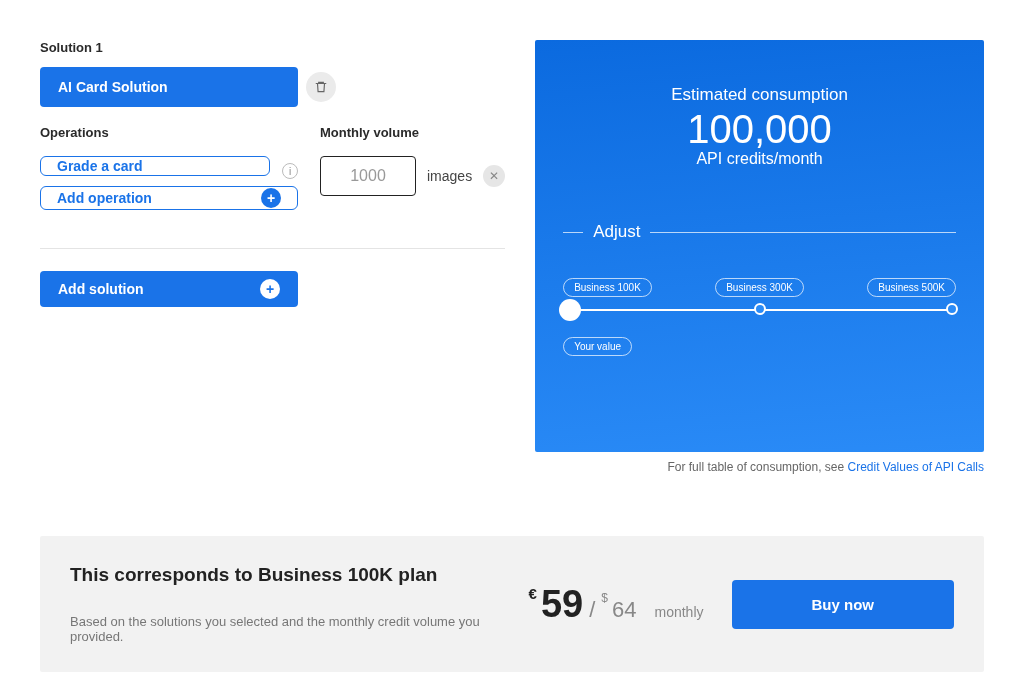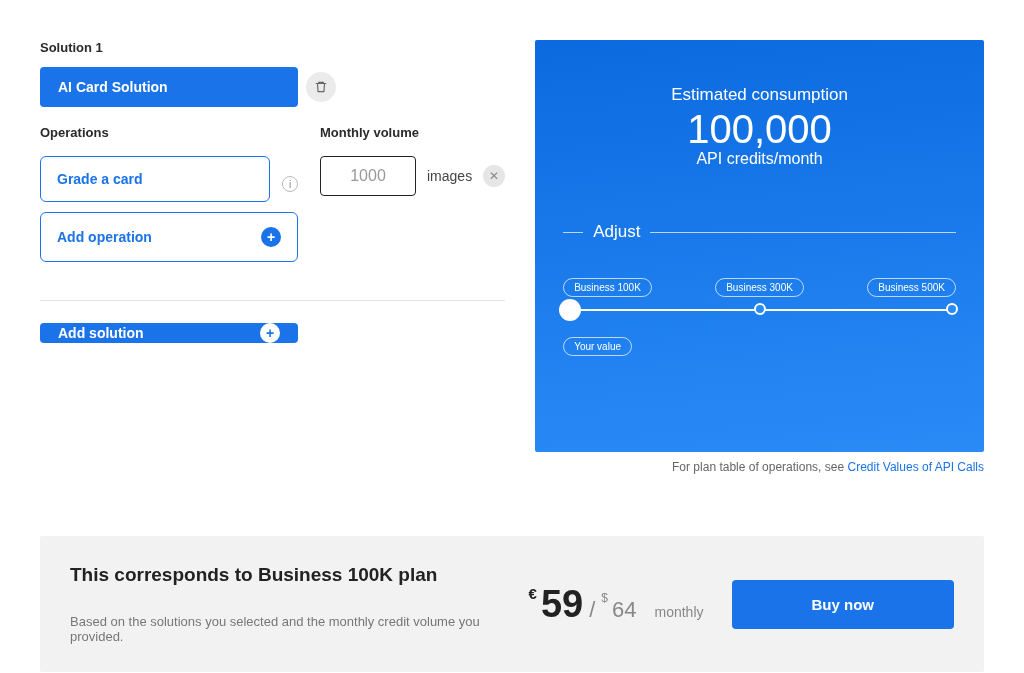--- a/index.html
+++ b/index.html
@@ -68,21 +68,21 @@
 .small-label {
   font-size: 13px;
   font-weight: 600;
   color: #2a2a2a;
   margin-bottom: 16px;
   display: block;
 }
 .op-box {
   border: 1px solid #1a73e8;
   border-radius: 6px;
-  padding: 14px 16px;
+  padding: 1px 16px;
   font-size: 14px;
   color: #1a73e8;
   font-weight: 600;
   margin-bottom: 10px;
   display: flex;
   align-items: center;
   justify-content: space-between;
 }
 .info-icn {
   width: 16px;
@@ -152,21 +152,21 @@
 .op-row { display:flex; align-items:center; gap:6px; }
 .divider {
   border: none;
   border-top: 1px solid #e4e4e4;
   margin: 28px 0 22px 0;
 }
 .add-sol-btn {
   background: #1a73e8;
   color: #fff;
   border-radius: 4px;
-  padding: 0 18px;
+  padding: 8px 18px;
   font-size: 14px;
   font-weight: 600;
   display: flex;
   align-items: center;
   justify-content: space-between;
   width: 258px;
   cursor: pointer;
 }
 .consumption-card {
   background: linear-gradient(175deg, #0b6adf 0%, #2a8bf7 100%);
@@ -349,21 +349,21 @@
           <div class="slider-track">
             <div class="slider-knob-lg"></div>
             <div class="slider-knob-sm" style="left:calc(50% - 6px)"></div>
             <div class="slider-knob-sm" style="right:-2px"></div>
           </div>
           <span class="your-value-badge">Your value</span>
         </div>
       </div>
 
       <div class="card-footer-text">
-        <span>For plan table of operations, see </span><a class="link-blue">Credit Values of API Calls</a>
+        <span>For full table of consumption, see </span><a class="link-blue">Credit Values of API Calls</a>
       </div>
     </div>
   </div>
 
   <div class="plan-strip">
     <div class="plan-left">
       <div class="plan-title">This corresponds to Business 100K plan</div>
       <div class="plan-sub">Based on the solutions you selected and the monthly credit volume you provided.</div>
     </div>
     <div class="price-block">

